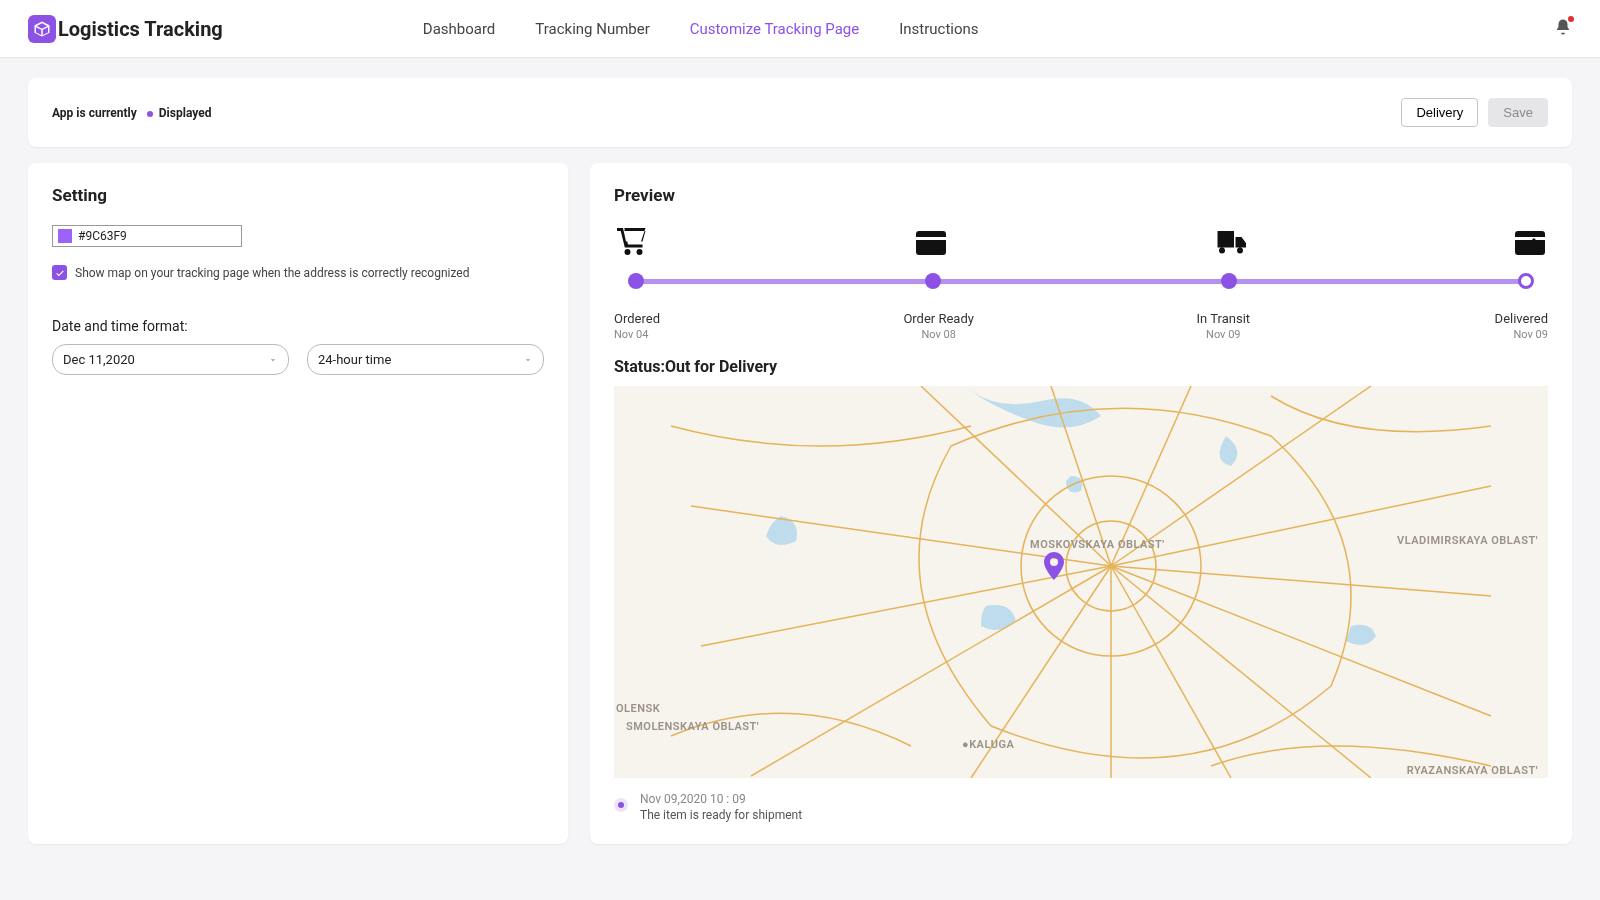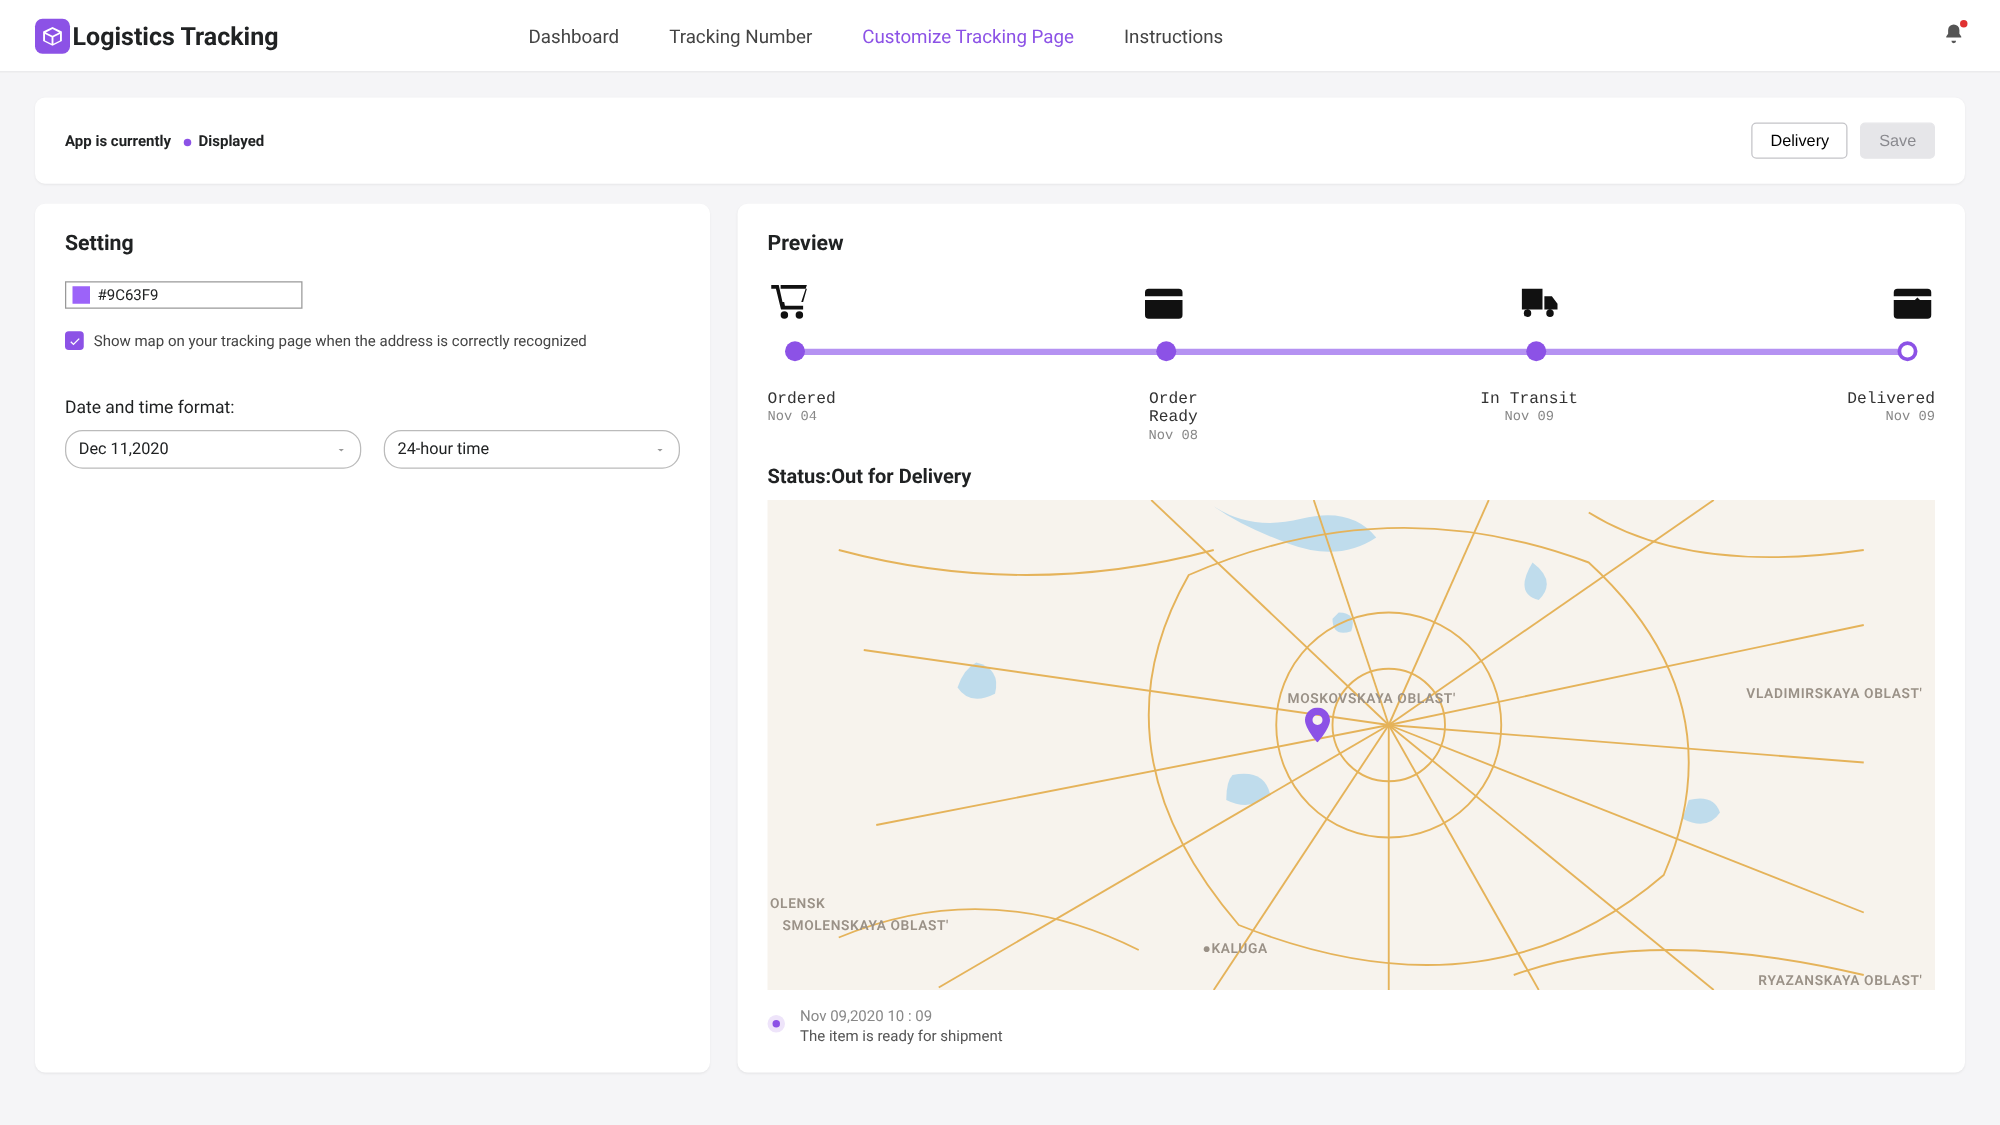--- a/index.html
+++ b/index.html
@@ -53,21 +53,21 @@
 .select svg { width: 10px; height: 10px; fill: #999; }
 
 .progress-wrap { position: relative; margin: 10px 0 6px; height: 80px; }
 .prog-icons { display: flex; justify-content: space-between; margin-bottom: 8px; }
 .prog-icon svg { width: 36px; height: 36px; fill: #111; }
 .prog-line-bg { position: absolute; top: 54px; left: 20px; right: 20px; height: 5px; background: #b592f2; border-radius: 3px; }
 .prog-nodes { position: absolute; top: 48px; left: 14px; right: 14px; display: flex; justify-content: space-between; }
 .prog-node { width: 16px; height: 16px; border-radius: 50%; }
 .prog-node.filled { background: #8c52e6; }
 .prog-node.hollow { background: #fff; border: 3px solid #8c52e6; width: 16px; height: 16px; }
-.prog-label { text-align: center; width: 80px; font-family: Liberation Mono, monospace; }
+.prog-label { text-align: center; width: 80px; }
 .prog-label:first-child { text-align: left; }
 .prog-label:last-child { text-align: right; }
 .prog-label .name { font-size: 13px; color: #333; }
 .prog-label .date { font-size: 11px; color: #888; margin-top: 2px; }
 .prog-label-row { display: flex; justify-content: space-between; }
 
 .status-heading { font-size: 16px; font-weight: 700; margin: 16px 0 10px; }
 
 .map { position: relative; width: 100%; height: 392px; background: #f7f3ed; overflow: hidden; }
 .map svg { width: 100%; height: 100%; }

